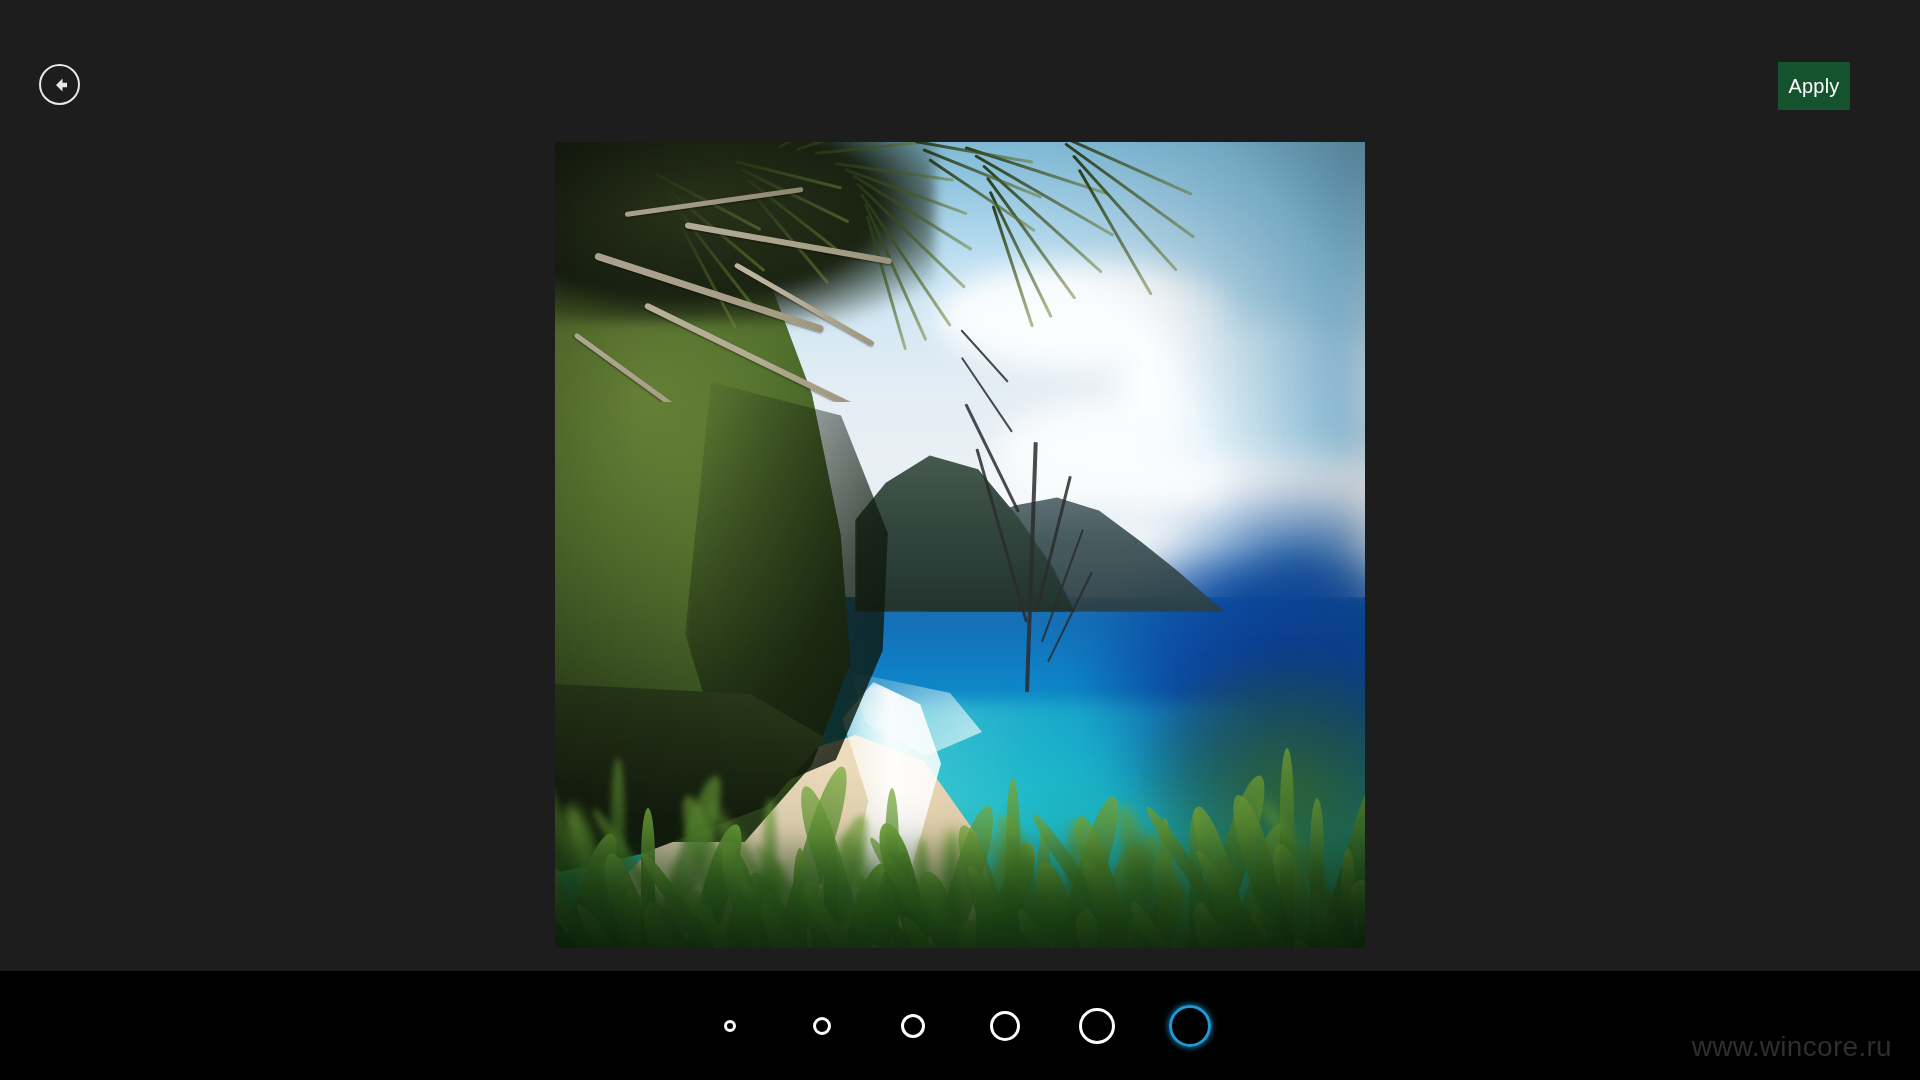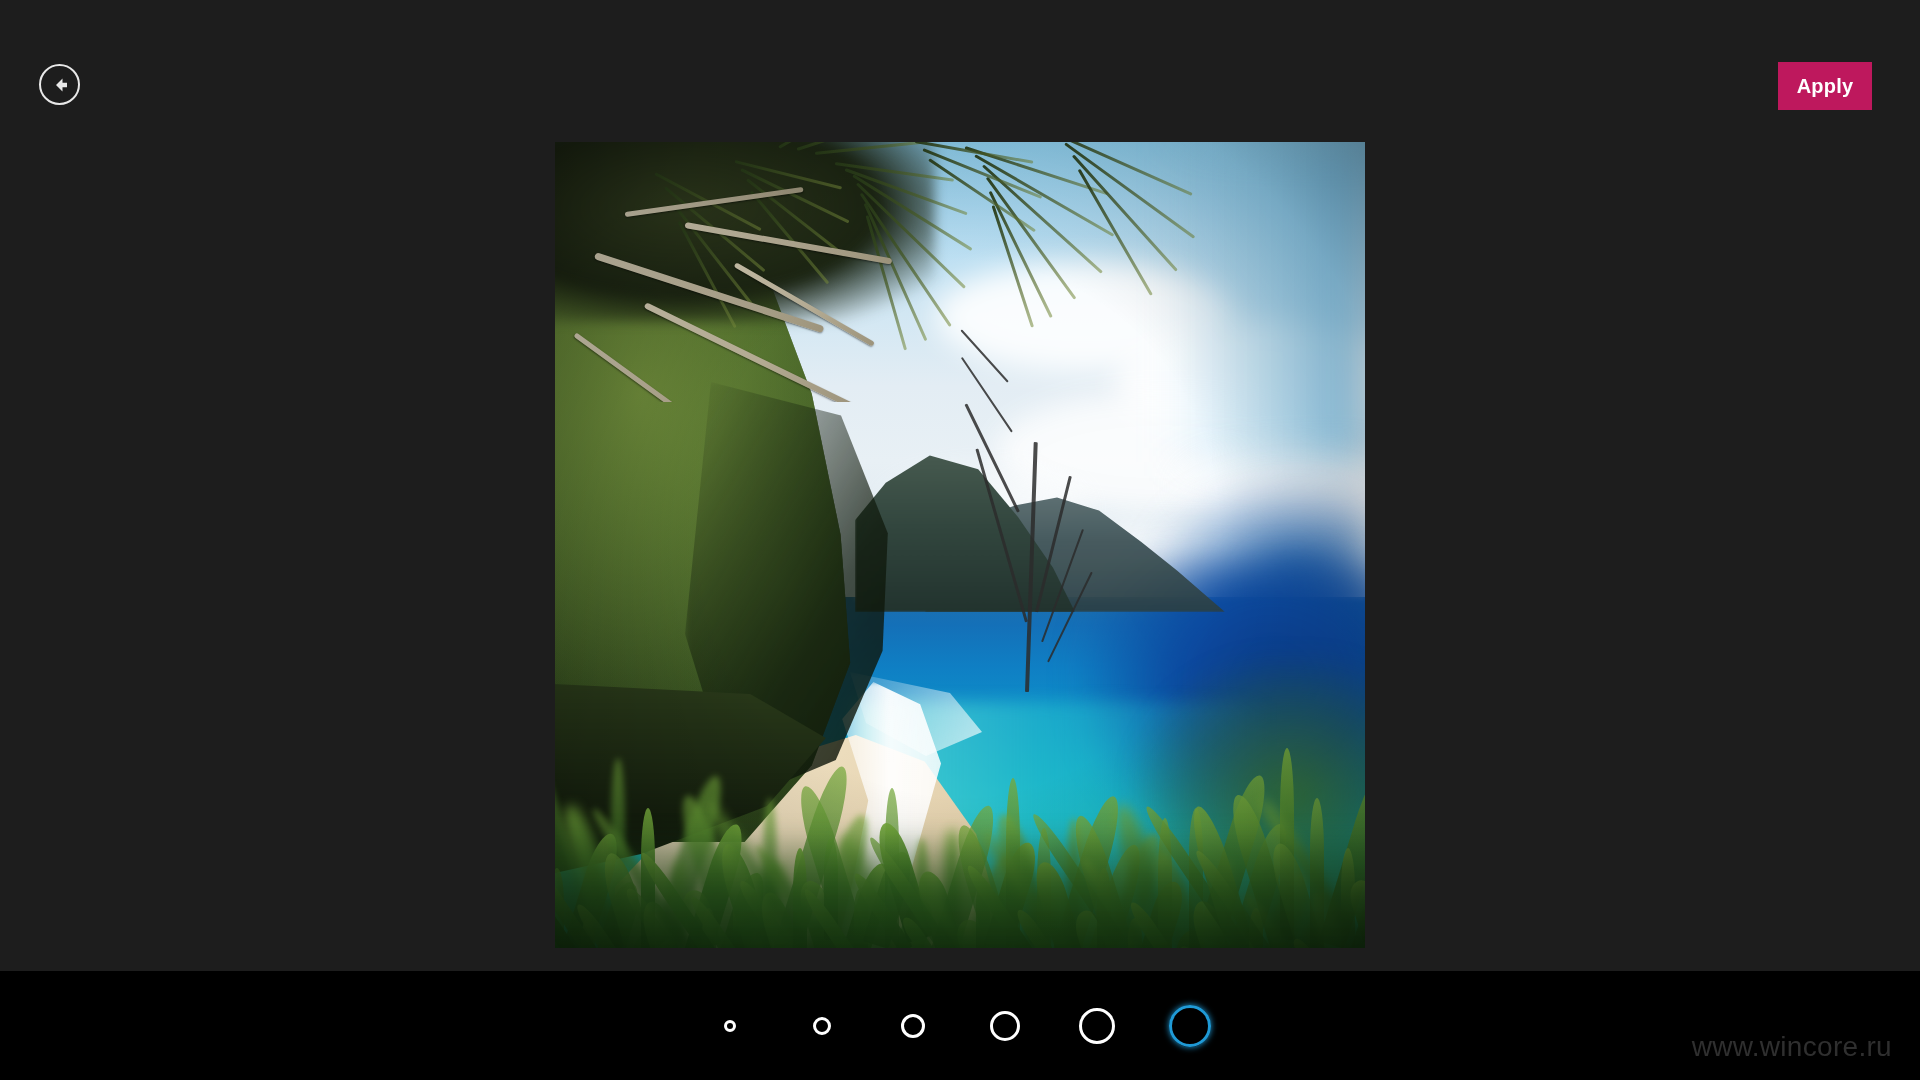--- a/index.html
+++ b/index.html
@@ -52,27 +52,27 @@
     letter-spacing: 0.2px;
     color: #e9e9e9;
     white-space: nowrap;
     line-height: 1.15;
   }
 
   #apply-button {
     position: absolute;
     left: 1778px;
     top: 62px;
-    width: 94px;
+    width: 72px;
     height: 48px;
-    background: #be185d;
+    background: #14532d;
     border: none;
     color: #ffffff;
     font-size: 20px;
-    font-weight: 700;
+    font-weight: 400;
     font-family: "Liberation Sans", sans-serif;
     cursor: pointer;
     letter-spacing: 0.2px;
   }
 
   
   #photo-stage {
     position: absolute;
     left: 555px;
     top: 142px;

